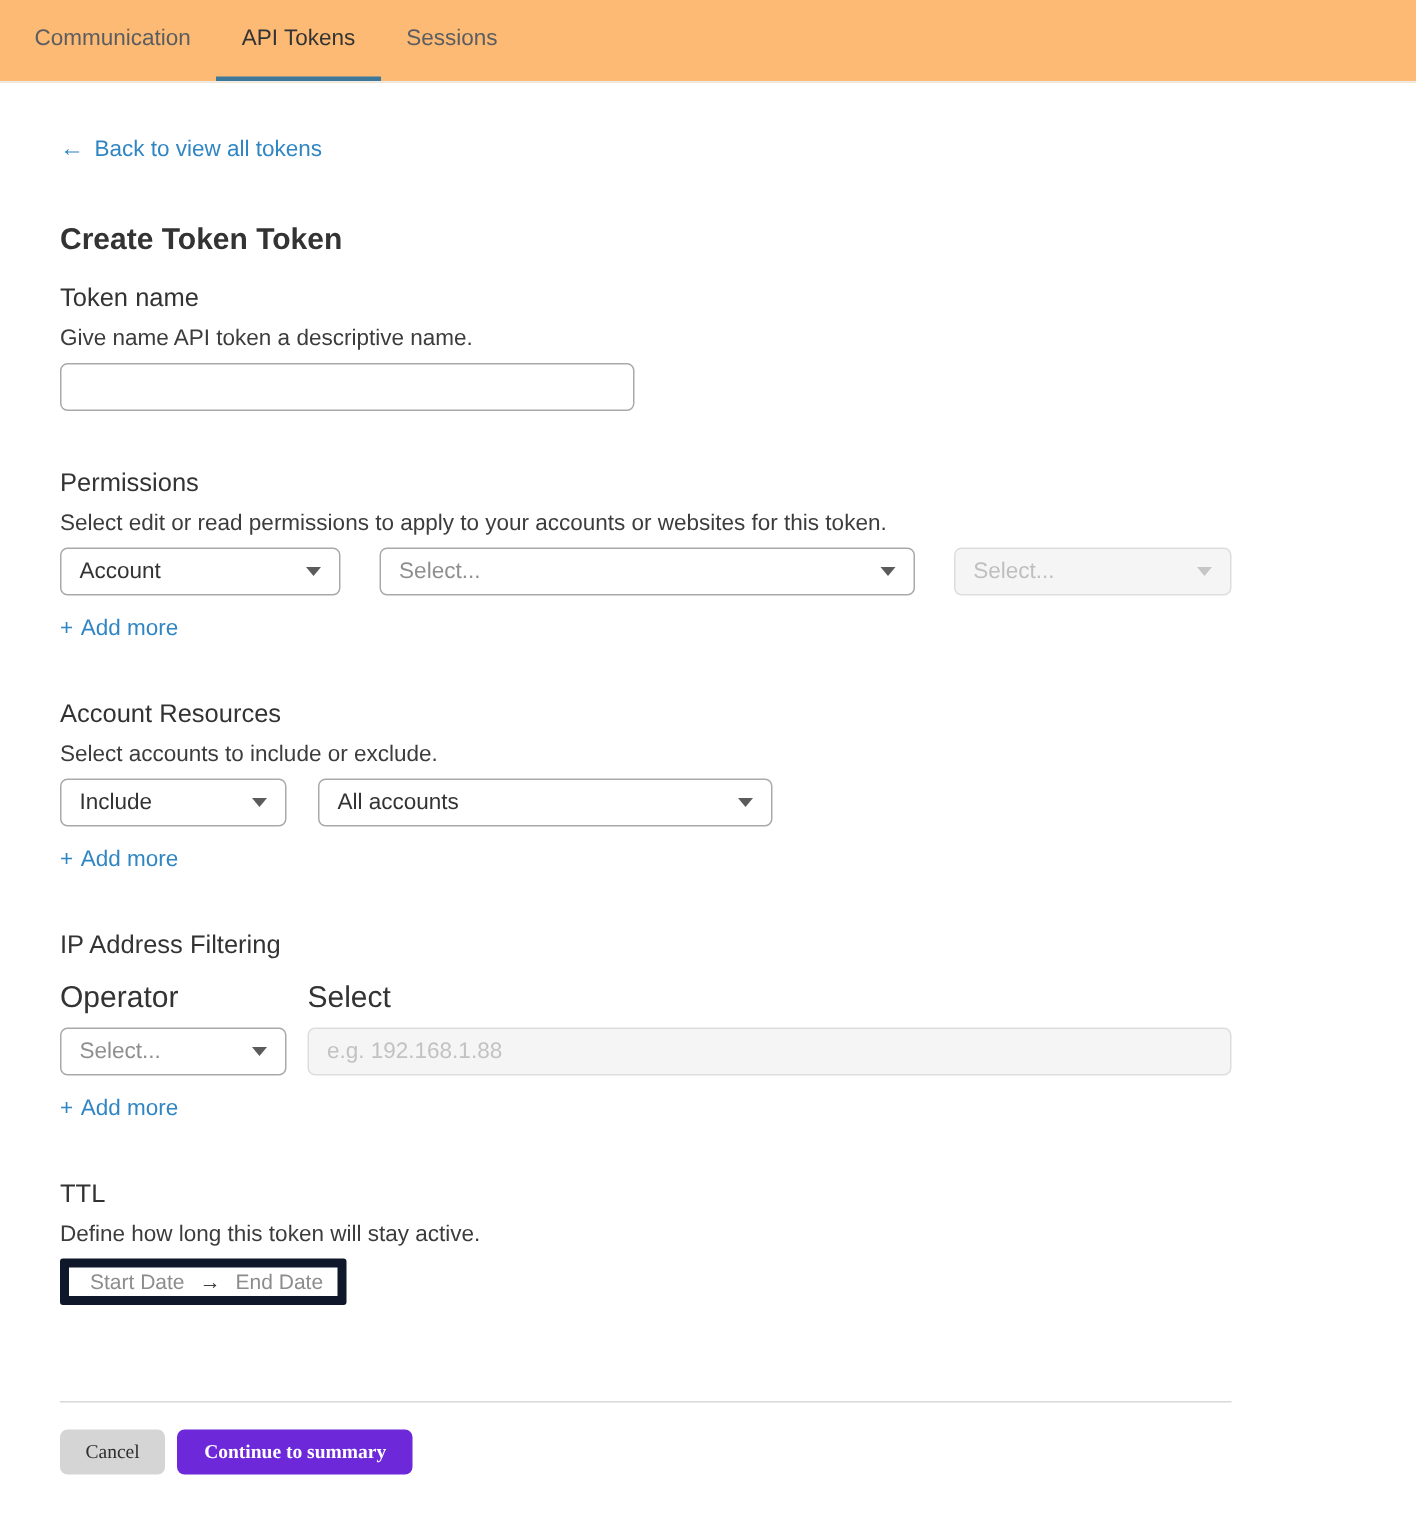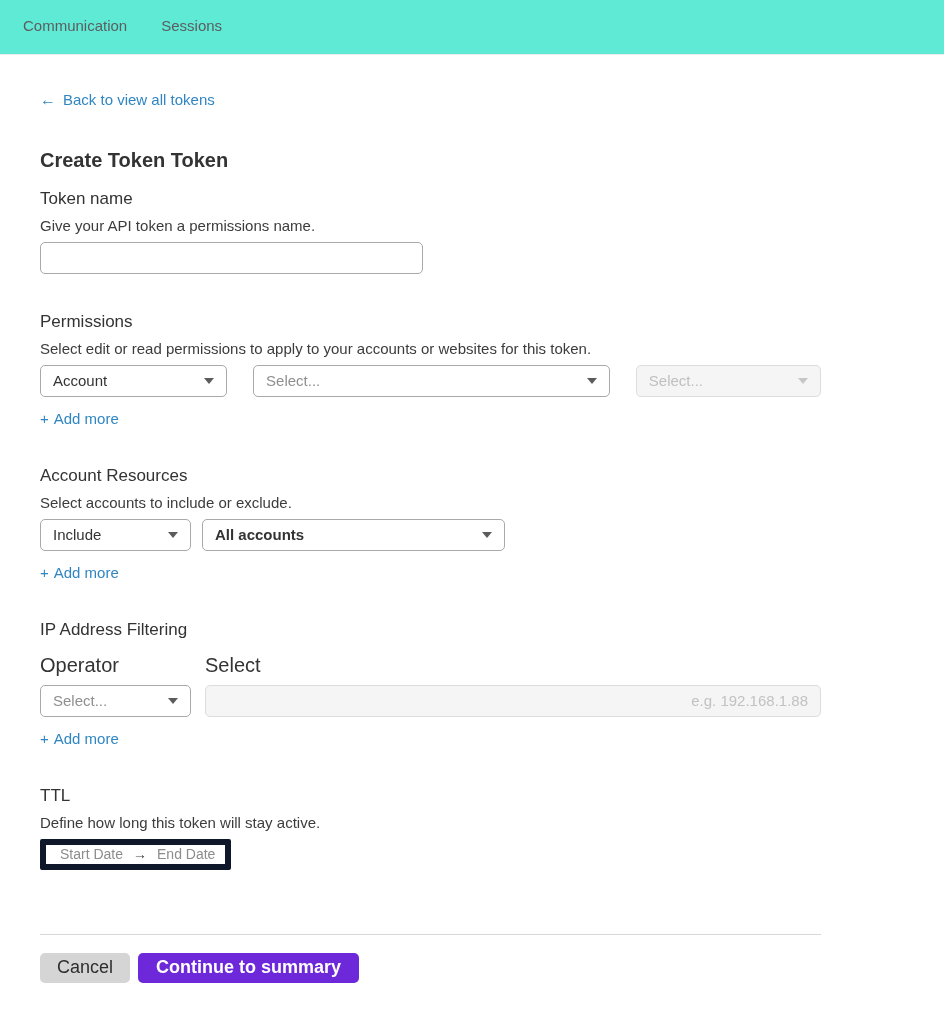--- a/index.html
+++ b/index.html
@@ -6,21 +6,21 @@
   html, body {
     margin: 0; padding: 0;
     width: 944px; min-height: 1022px;
     background: #ffffff;
     font-family: "Liberation Sans", sans-serif;
     color: #333;
   }
   
   .tabbar {
     height: 55px;
-    background: #5eead4;
+    background: #fdba74;
     border-bottom: 1px solid #ebebeb;
     display: flex;
     align-items: stretch;
     padding-left: 6px;
   }
   .tab {
     display: flex;
     align-items: center;
     padding: 0 17px;
     font-size: 15px;
@@ -118,34 +118,33 @@
     background: #f5f5f5;
     border-color: #dddddd;
     cursor: default;
   }
   .select.disabled .placeholder { color: #bfbfbf; }
   .select.disabled .caret { border-top-color: #c6c6c6; }
   .w195 { width: 195px; }
   .w373 { width: 373px; }
   .w193 { width: 193px; }
   .w151 { width: 151px; }
-  .w303 { width: 303px; font-weight: bold; }
+  .w303 { width: 303px; }
   .value-input {
     height: 32px;
     flex: 1;
     margin-left: 4px;
     border: 1px solid #dddddd;
     border-radius: 5px;
     background: #f5f5f5;
     padding: 0 12px;
     font-size: 15px;
     font-family: "Liberation Sans", sans-serif;
     color: #8f8f8f;
     outline: none;
-    text-align: right;
   }
   .value-input::placeholder { color: #c2c2c2; opacity: 1; }
   .add-more {
     display: inline-flex;
     align-items: center;
     gap: 5px;
     margin-top: 13px;
     font-size: 15px;
     color: #3086c3;
     cursor: pointer;
@@ -182,49 +181,50 @@
     margin-top: 18px;
     display: flex;
     align-items: center;
     gap: 8px;
     padding-bottom: 37px;
   }
   .btn {
     height: 30px;
     border: none;
     border-radius: 5px;
-    font-size: 18px;
-    font-family: Liberation Sans, sans-serif;
+    font-size: 13px;
+    font-family: Liberation Serif, serif;
     cursor: pointer;
     padding: 0 17px;
   }
   .btn-cancel { background: #d5d5d5; color: #2e2e2e; }
   .btn-continue { background: #6d28d9; color: #ffffff; font-weight: bold; padding: 0 18px; }
 </style>
 </head>
 <body>
 
 <div class="tabbar">
   <div class="tab">Communication</div>
+  <div class="tab active">API Tokens</div>
   <div class="tab">Sessions</div>
 </div>
 
 <div class="content">
 
   <a class="back-link">
     <span class="back-arrow">←</span>
     <span>Back to view all tokens</span>
   </a>
 
   <h1>Create Token Token</h1>
 
   
   <div>
     <div class="section-title first">Token name</div>
-    <div class="section-desc">Give your API token a permissions name.</div>
+    <div class="section-desc">Give name API token a descriptive name.</div>
     <div class="controls-row">
       <input type="text" class="text-input" value="" style="">
     </div>
   </div>
 
   
   <div>
     <div class="section-title">Permissions</div>
     <div class="section-desc">Select edit or read permissions to apply to your accounts or websites for this token.</div>
     <div class="controls-row">
@@ -244,21 +244,21 @@
     <a class="add-more">
       <span>+</span>
       <span>Add more</span>
     </a>
   </div>
 
   
   <div>
     <div class="section-title">Account Resources</div>
     <div class="section-desc">Select accounts to include or exclude.</div>
-    <div class="controls-row" style="gap:11px;">
+    <div class="controls-row" style="gap:21px;">
       <div class="select w151">
         <span>Include</span>
         <span class="caret"></span>
       </div>
       <div class="select w303">
         <span>All accounts</span>
         <span class="caret"></span>
       </div>
     </div>
     <a class="add-more">

